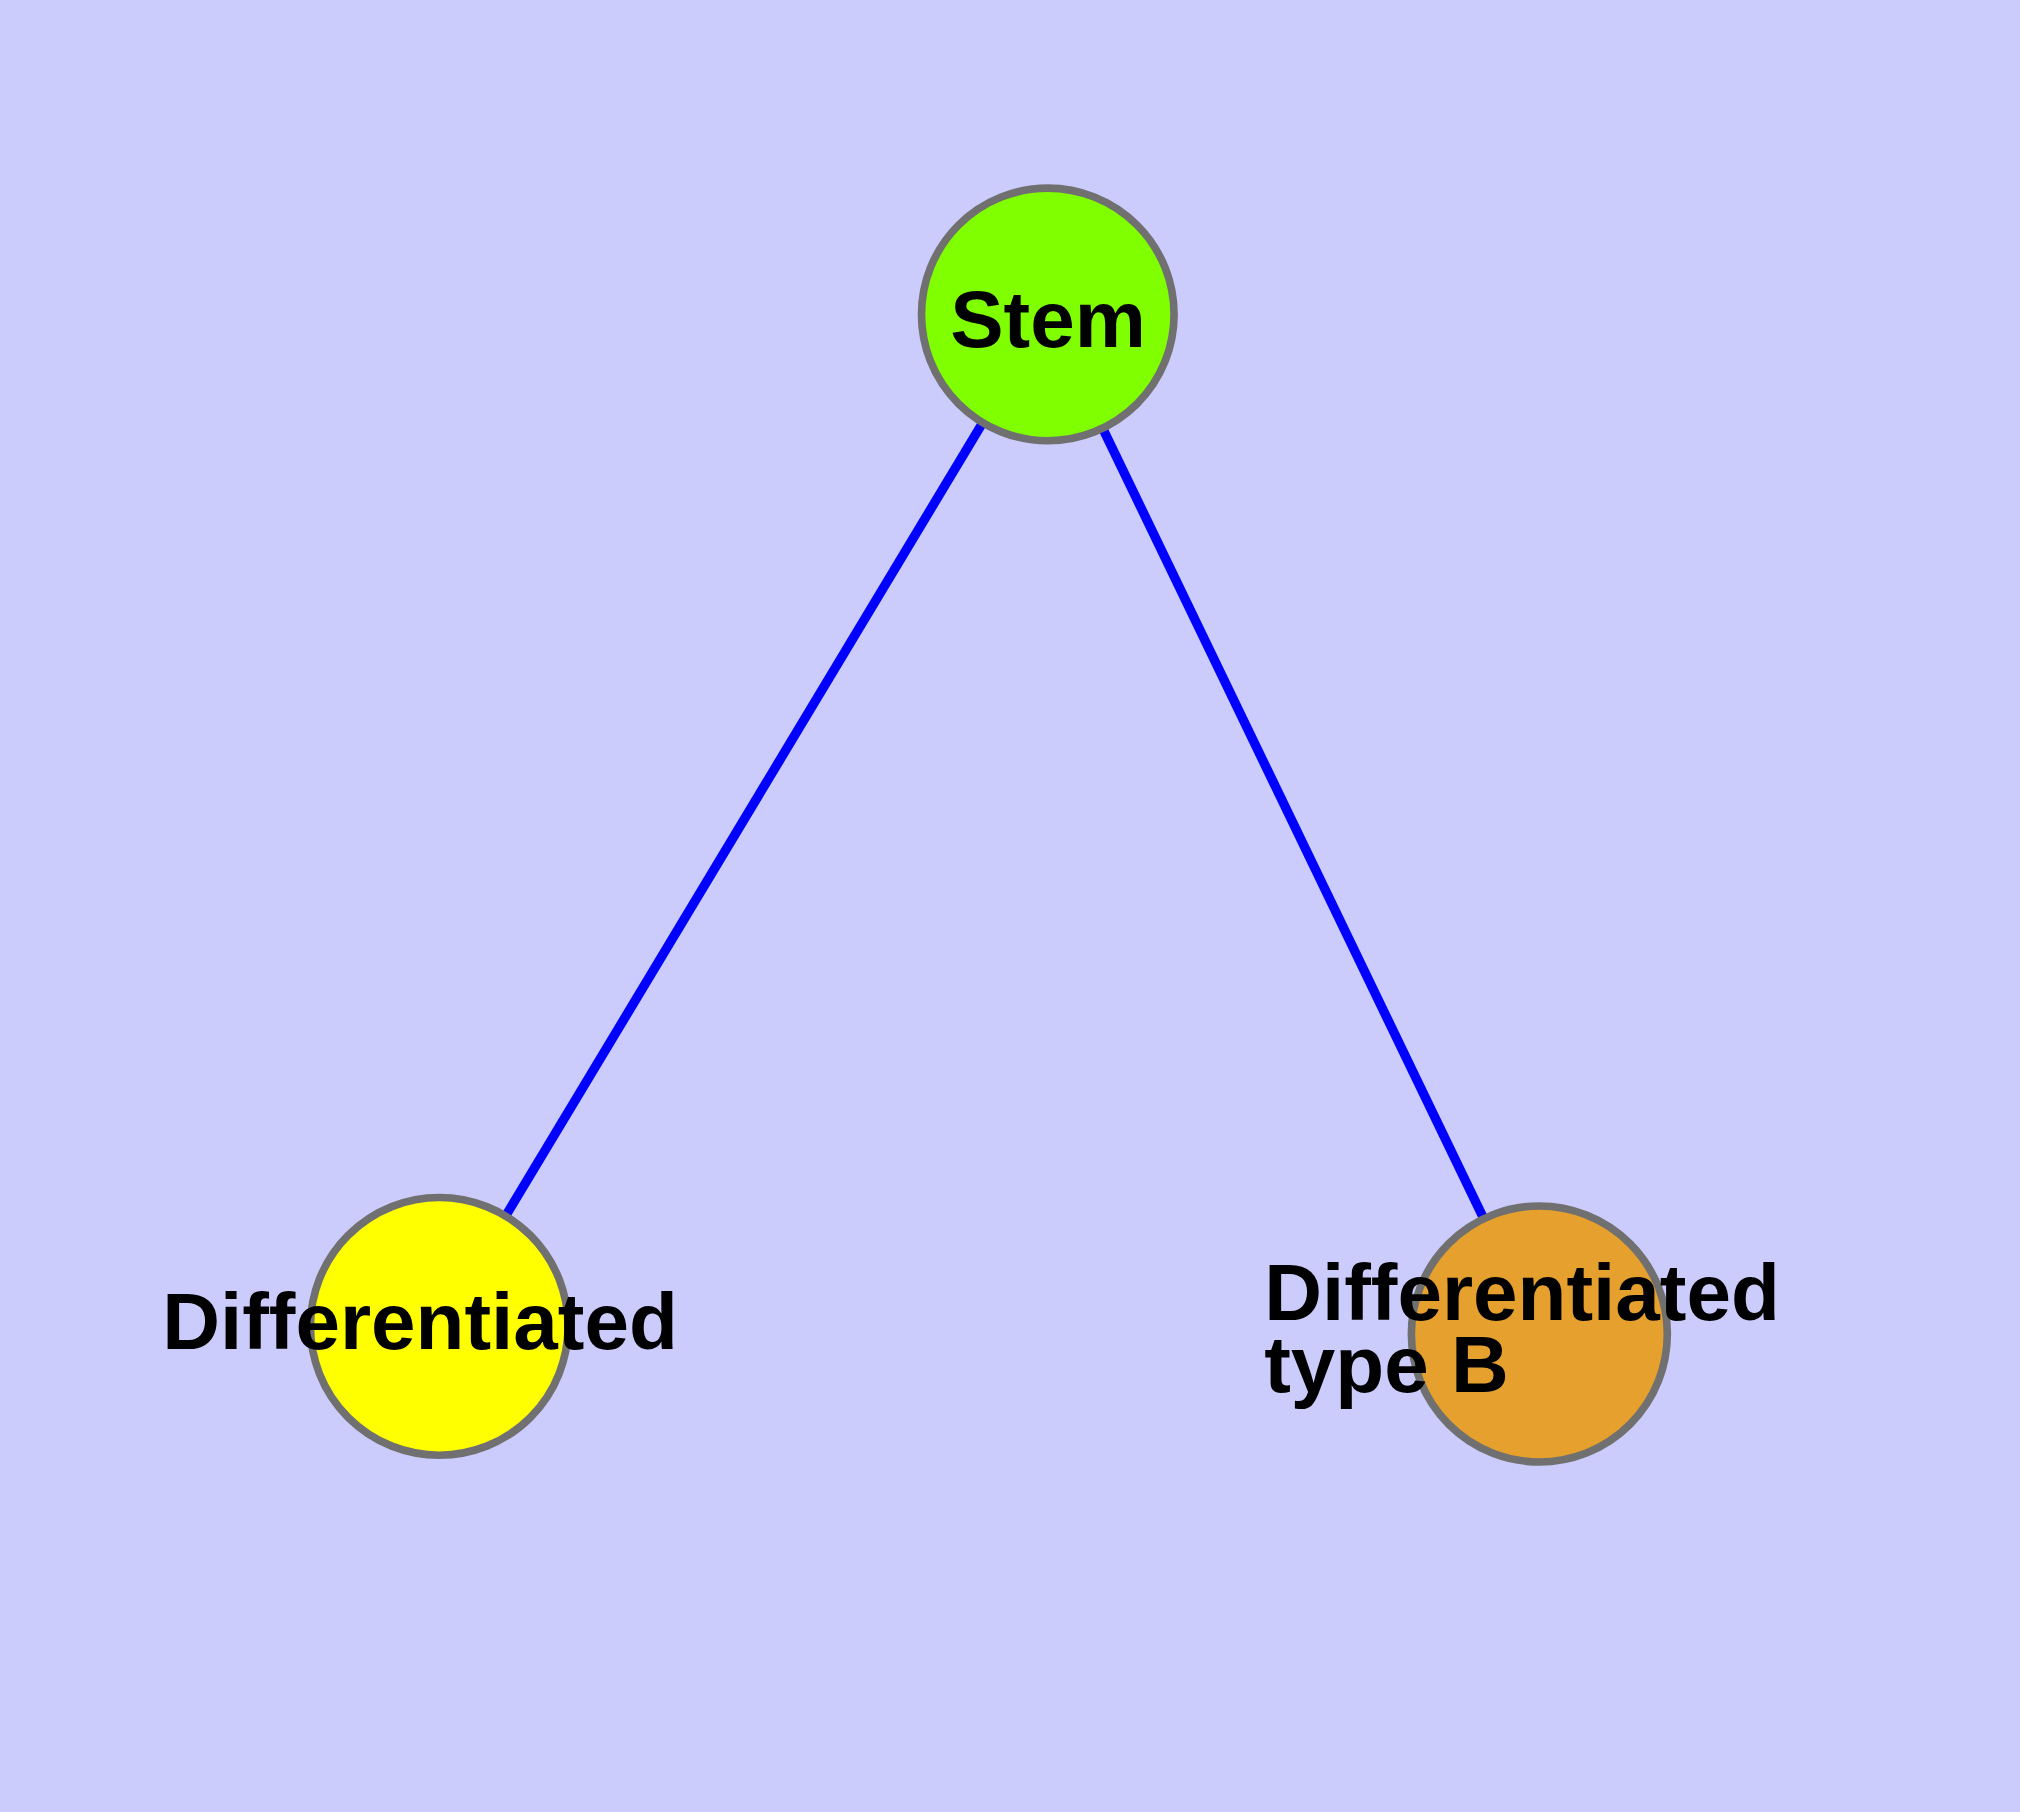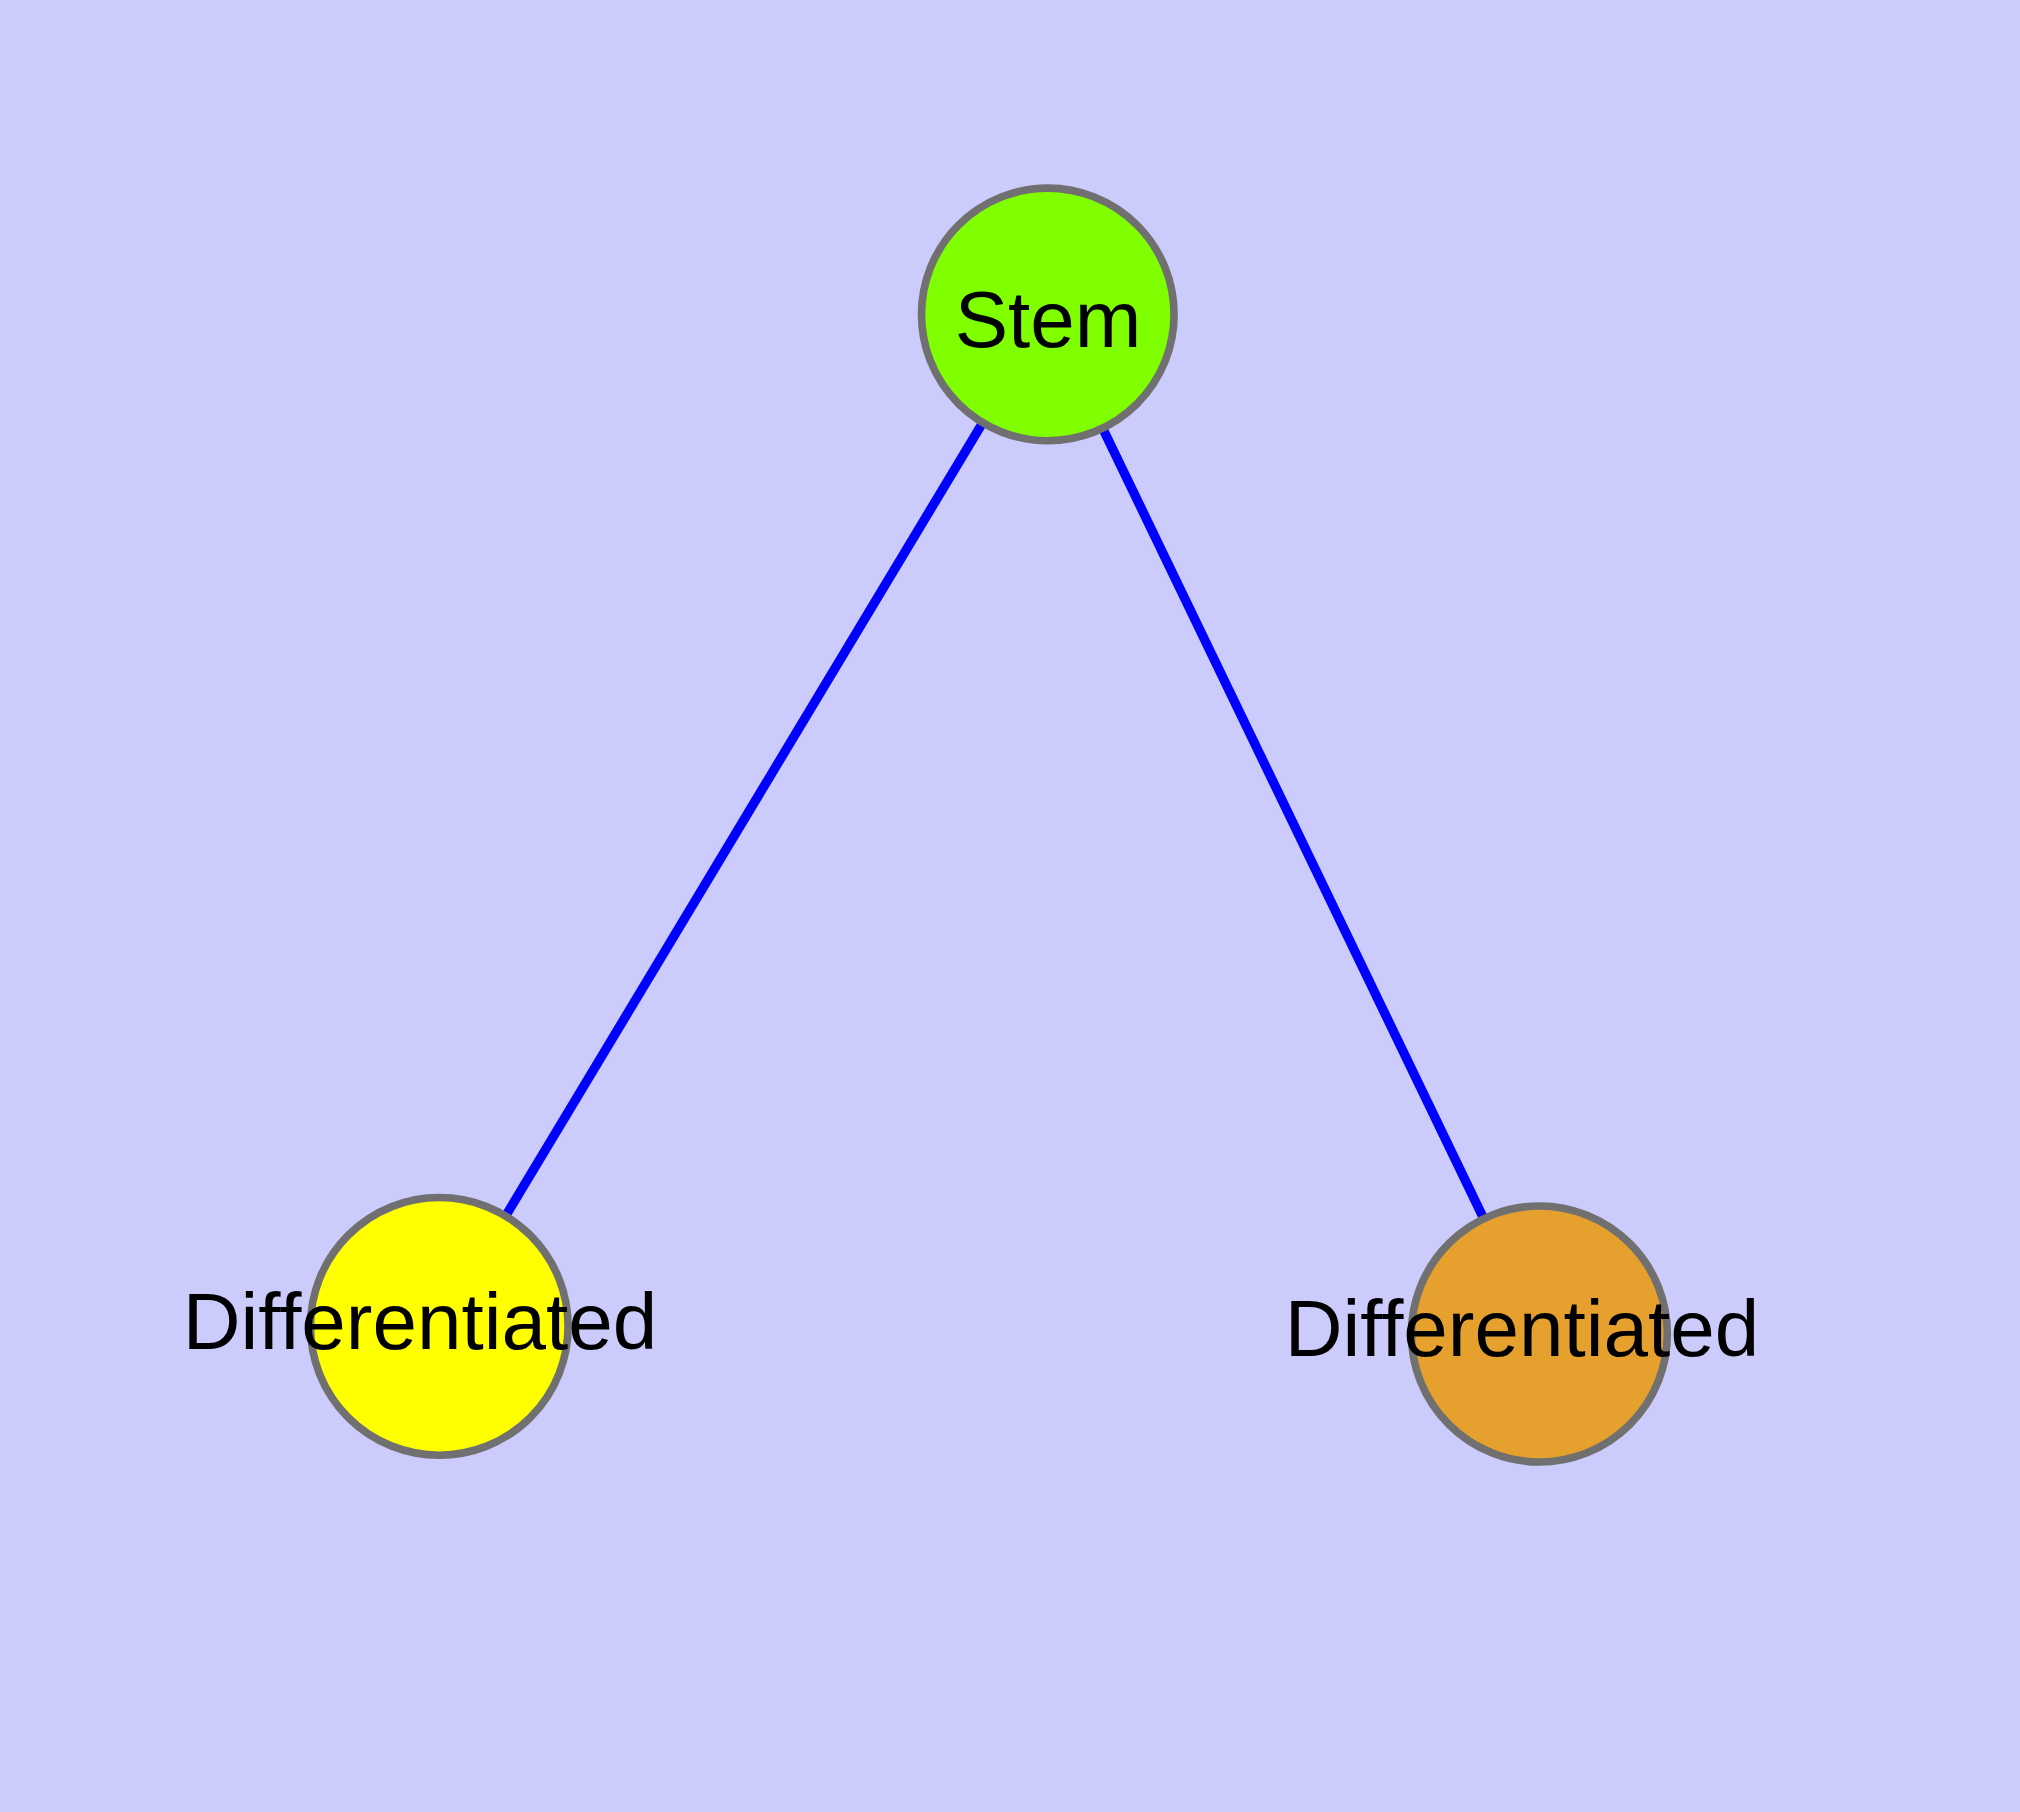--- a/index.html
+++ b/index.html
@@ -19,21 +19,21 @@
     position: absolute;
     left: 0;
     top: 0;
     width: 2021px;
     height: 1812px;
   }
   .node-label {
     position: absolute;
     text-align: left;
     font-family: "Liberation Sans", "DejaVu Sans", sans-serif;
-    font-weight: normal;
+    font-weight: bold;
     font-size: 80px;
     line-height: 72px;
     color: #000000;
     white-space: nowrap;
     pointer-events: none;
     transform: translate(-50%, -50%);
   }
 </style>
 </head>
 <body>
@@ -54,17 +54,18 @@
 
   <div id="labels-layer">
       <div class="node-label" style="left: 1048px; top: 320px; color: rgb(0, 0, 0);">
         <div>Stem</div>
       </div>
       <div class="node-label" style="left: 420px; top: 1322px; color: rgb(0, 0, 0);">
         <div>Differentiated</div>
       </div>
       <div class="node-label" style="left: 1522px; top: 1329px; color: rgb(0, 0, 0);">
         <div>Differentiated</div>
+        <div>type B</div>
       </div>
     </div>
 
 </div>
 
 
 </body></html>

